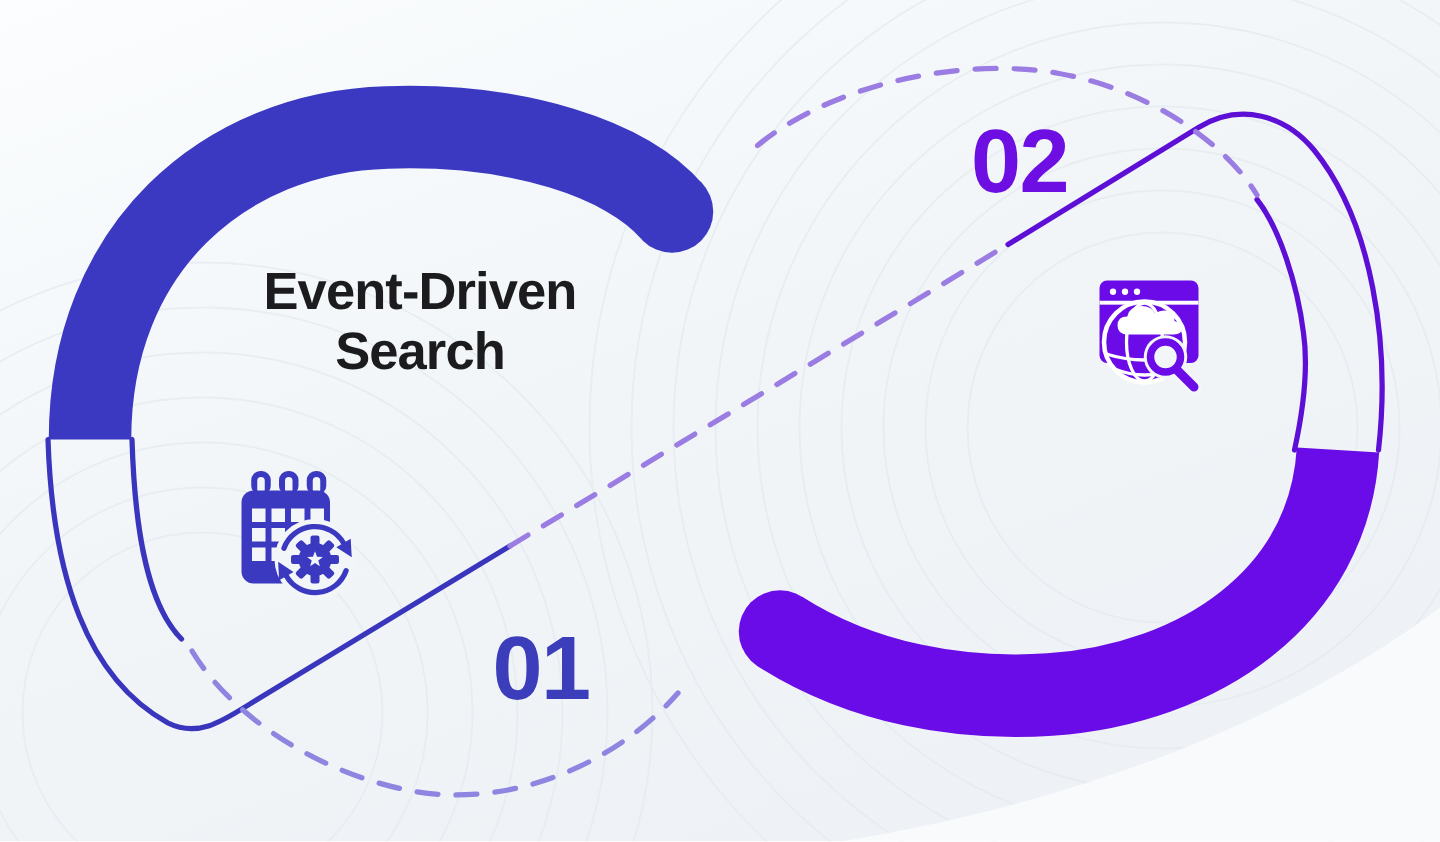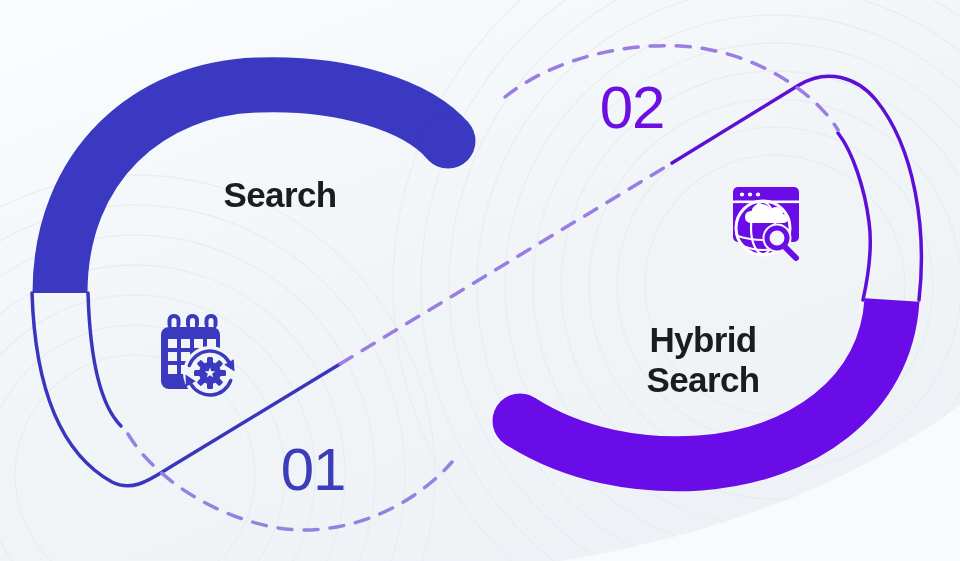--- a/index.html
+++ b/index.html
@@ -10,24 +10,24 @@
   }
   .art{position:absolute;inset:0;width:960px;height:561px;display:block;}
   .step-label{
     position:absolute;width:300px;text-align:center;
     font-weight:700;color:#1c1c1e;font-size:35px;line-height:40px;letter-spacing:-0.6px;
   }
   .step-label span{display:block;}
   #label-1{left:130px;top:175px;}
   #label-2{left:553px;top:320px;}
   .step-number{
-    position:absolute;width:160px;text-align:center;
-    font-weight:400;font-size:60px;line-height:60px;letter-spacing:-1px;
+    position:absolute;width:160px;text-align:right;
+    font-weight:700;font-size:60px;line-height:60px;letter-spacing:-1px;
   }
-  #num-1{left:233px;top:440px;color:#3b3dbb;}
+  #num-1{left:233px;top:416px;color:#3b3dbb;}
   #num-2{left:552px;top:78px;color:#6d0fe2;}
 </style>
 </head>
 <body>
 
 <div class="canvas">
 
   <svg class="art" viewBox="0 0 960 561">
 
     <g fill="none" stroke="#e4eaef" stroke-width="1.3" opacity="0.7">
@@ -134,24 +134,21 @@
       <g>
         <line x1="785" y1="247" x2="796" y2="258" stroke="#f2f6f8" stroke-width="11" stroke-linecap="round"></line>
         <circle cx="777" cy="238" r="14.5" fill="#f2f6f8"></circle>
         <circle cx="777" cy="238" r="10" fill="none" stroke="#6b0ce8" stroke-width="5"></circle>
         <line x1="785" y1="247" x2="796" y2="258" stroke="#6b0ce8" stroke-width="6" stroke-linecap="round"></line>
       </g>
     </g>
   </svg>
 
   <div class="step-label" id="label-1">
+    <span>Event-Driven</span>
     <span>Search</span>
   </div>
 
-  <div class="step-label" id="label-2">
-    <span>Hybrid</span>
-    <span>Search</span>
-  </div>
 
   <div class="step-number" id="num-1">01</div>
   <div class="step-number" id="num-2">02</div>
 
 </div>
 
 </body></html>

